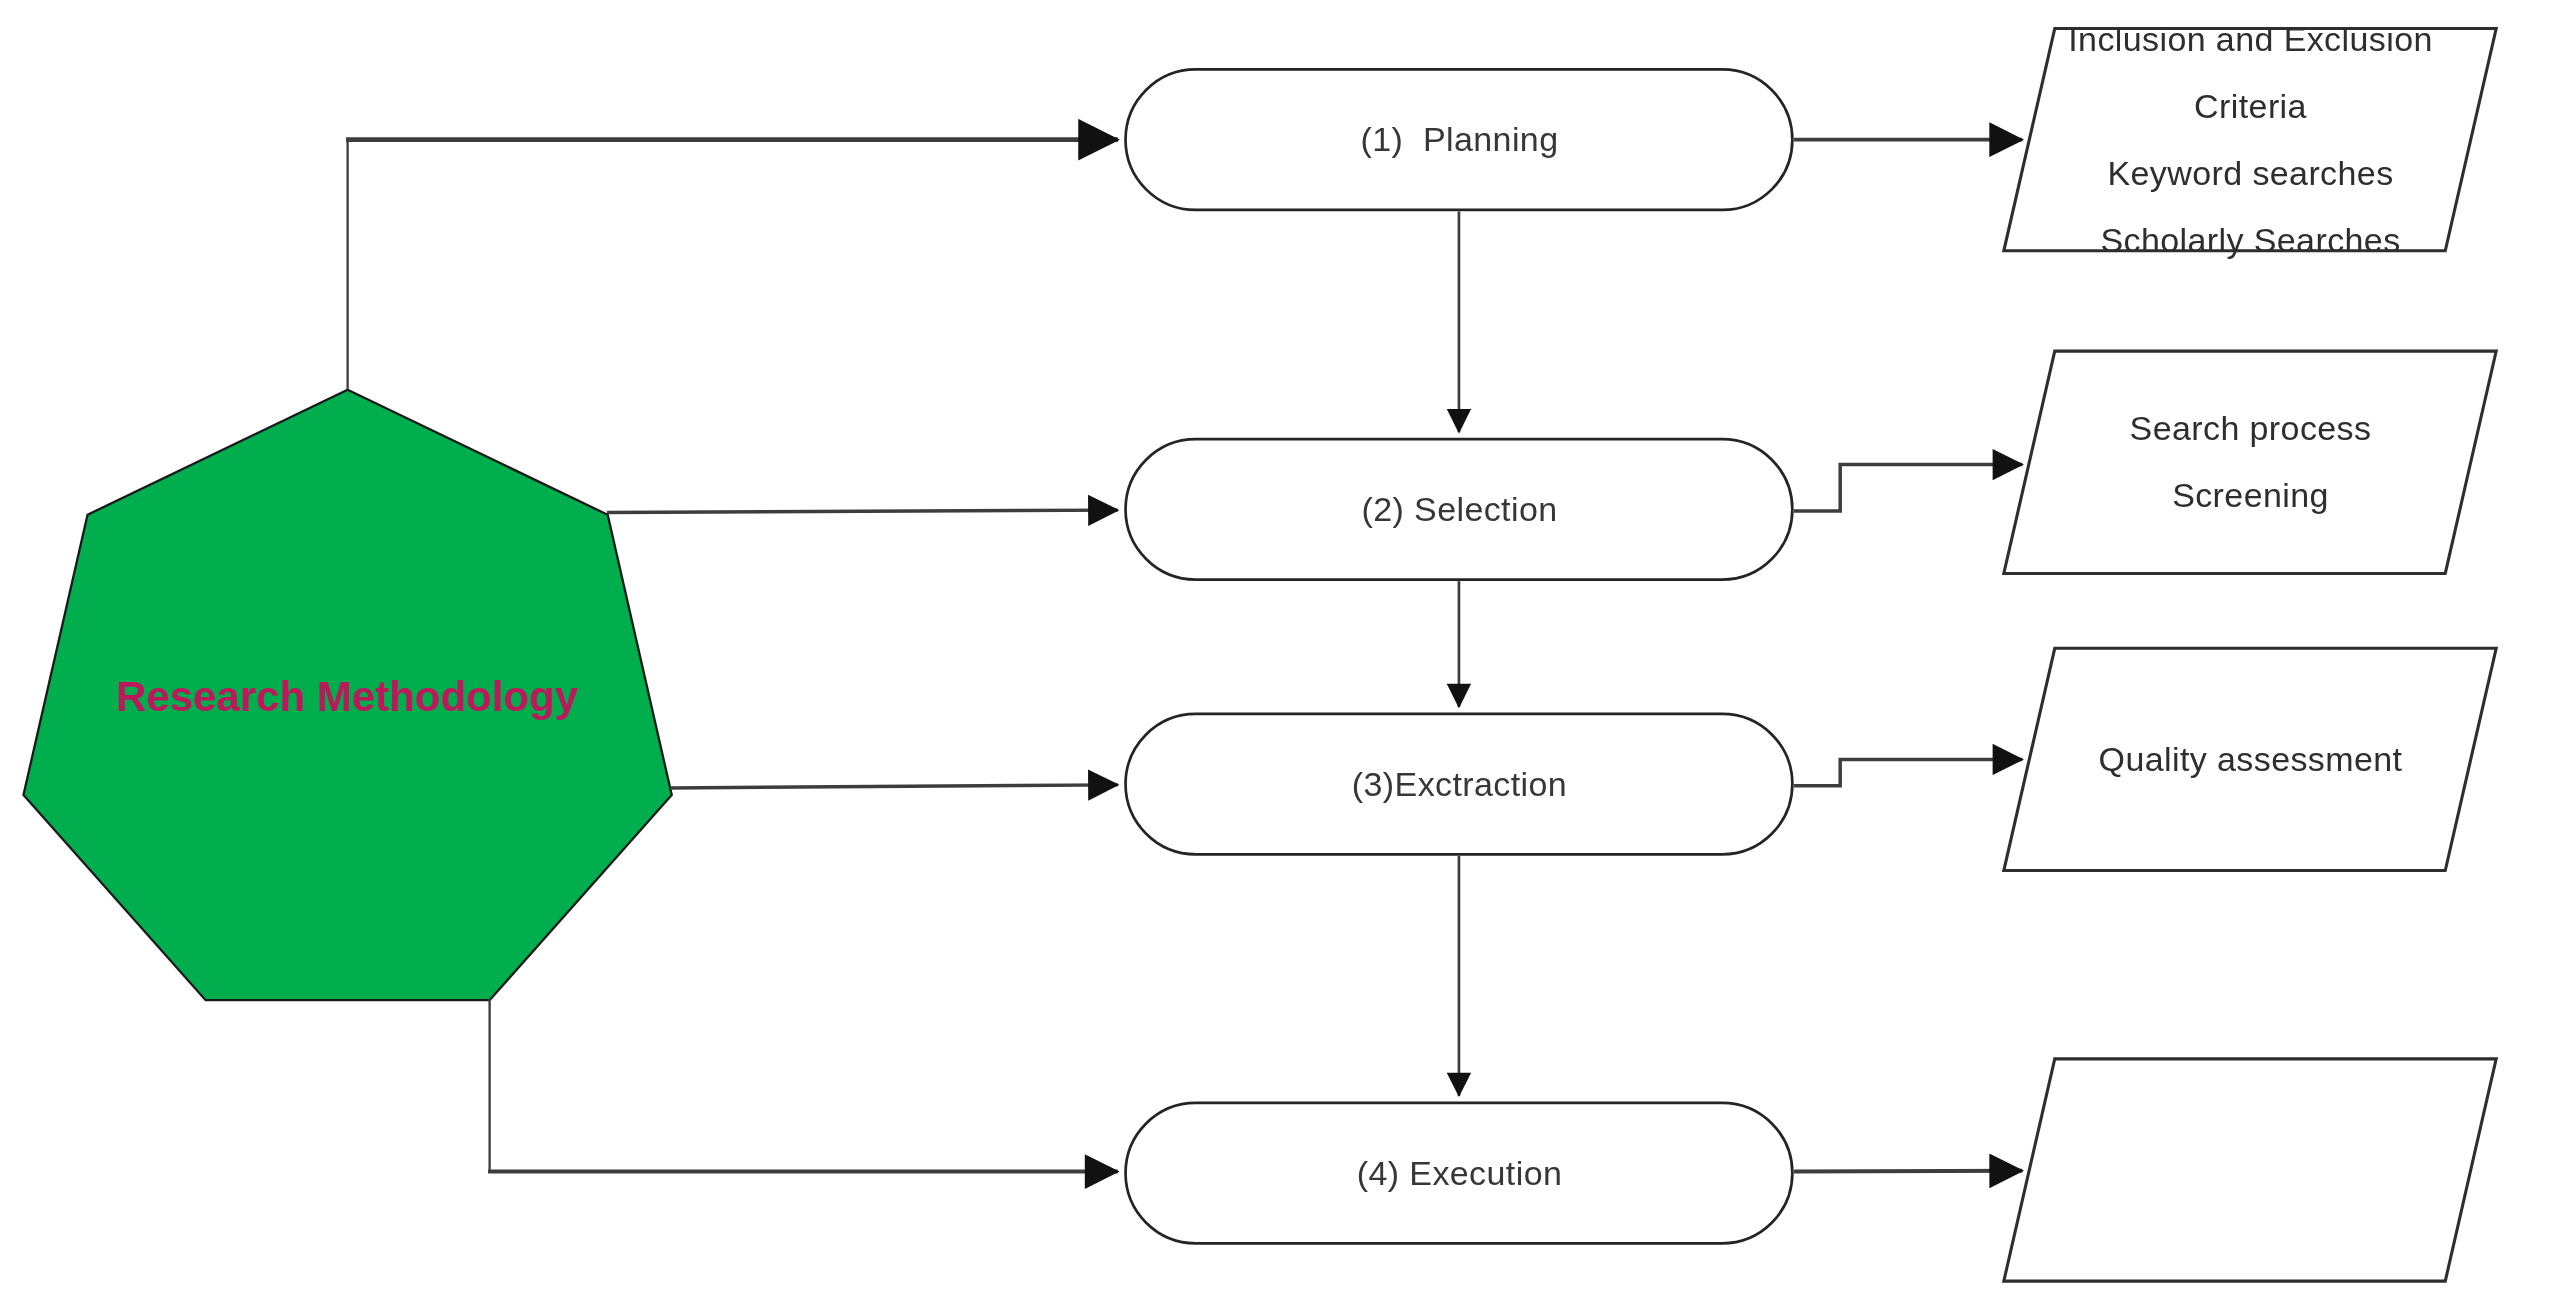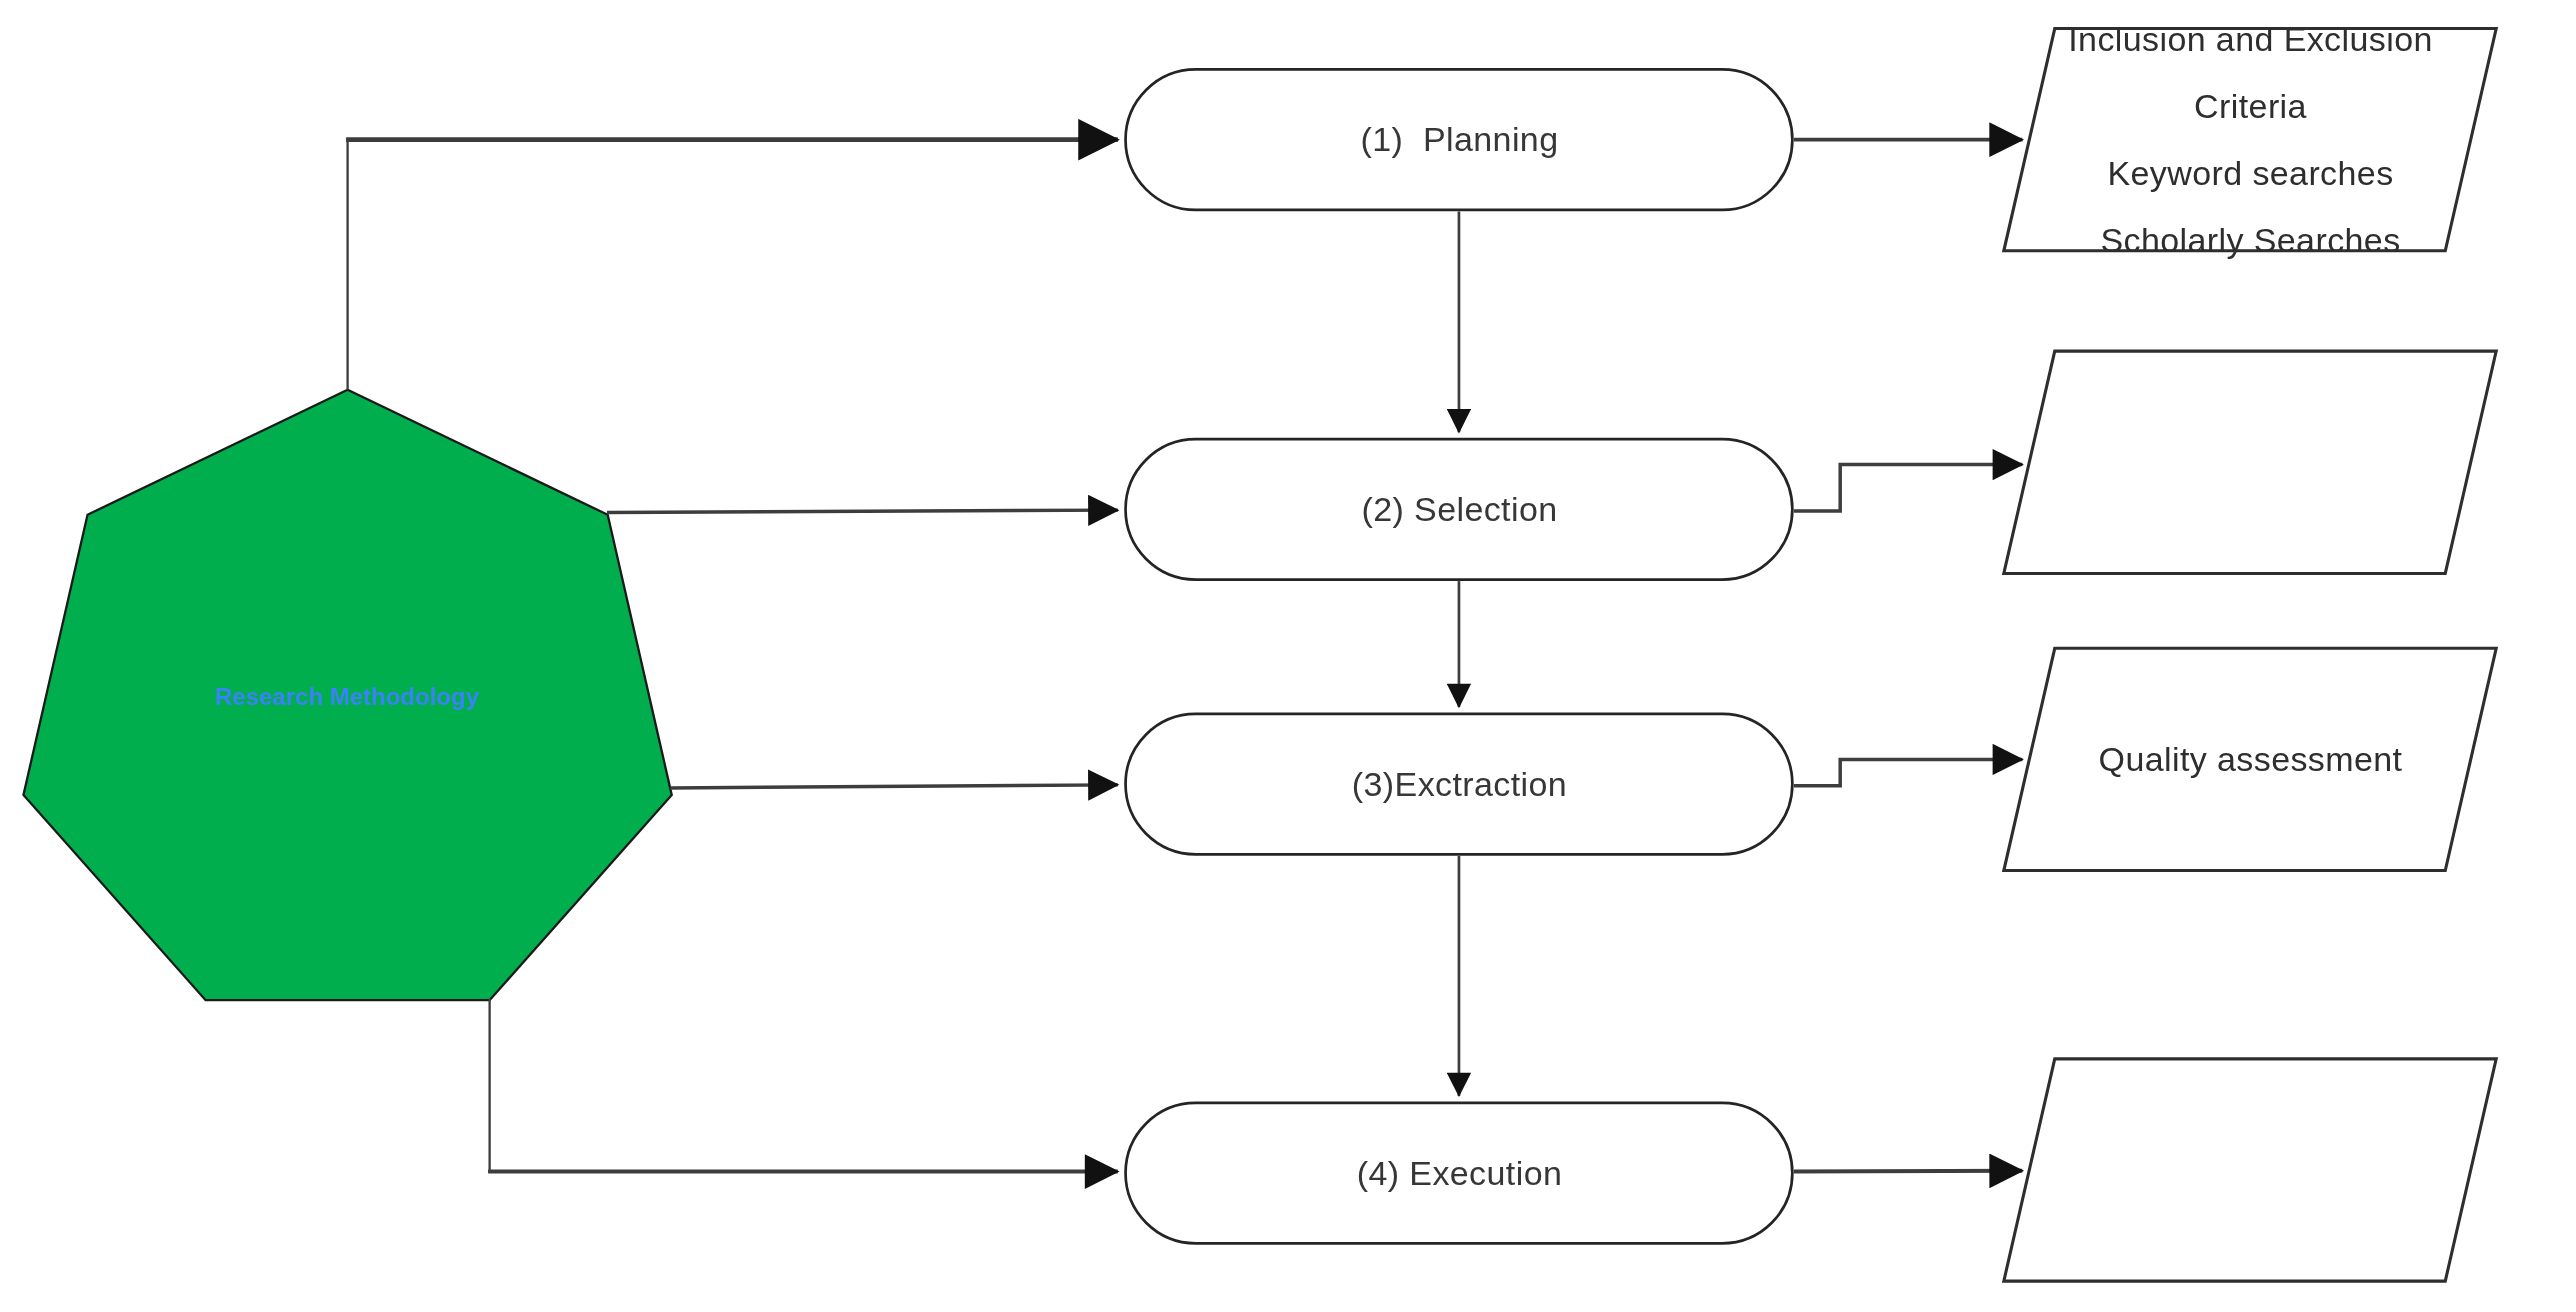--- a/index.html
+++ b/index.html
@@ -53,23 +53,23 @@
   }
   .output-1 { top: 28.6px; }
   .output-2 { top: 351px; }
   .output-3 { top: 648px; }
   .output-4 { top: 1059px; }
   .heptagon-title {
     left: 73px;
     top: 670px;
     width: 548px;
     height: 54px;
-    font-size: 24px;
+    font-size: 42px;
     font-weight: bold;
-    color: #3b82f6;
+    color: #be185d;
     letter-spacing: 0px;
   }
 </style>
 </head>
 <body>
 
 <div class="canvas">
 
   <svg width="2576" height="1312" viewBox="0 0 3337 1700">
     <defs>
@@ -116,18 +116,22 @@
   <div class="label stage-label stage-2">(2) Selection</div>
   <div class="label stage-label stage-3">(3)Exctraction</div>
   <div class="label stage-label stage-4">(4) Execution</div>
 
   <div class="label output-label output-1">
     <div>Inclusion and Exclusion</div>
     <div>Criteria</div>
     <div>Keyword searches</div>
     <div>Scholarly Searches</div>
   </div>
+  <div class="label output-label output-2">
+    <div>Search process</div>
+    <div>Screening</div>
+  </div>
   <div class="label output-label output-3">
     <div>Quality assessment</div>
   </div>
 
 </div>
 
 
 </body></html>

